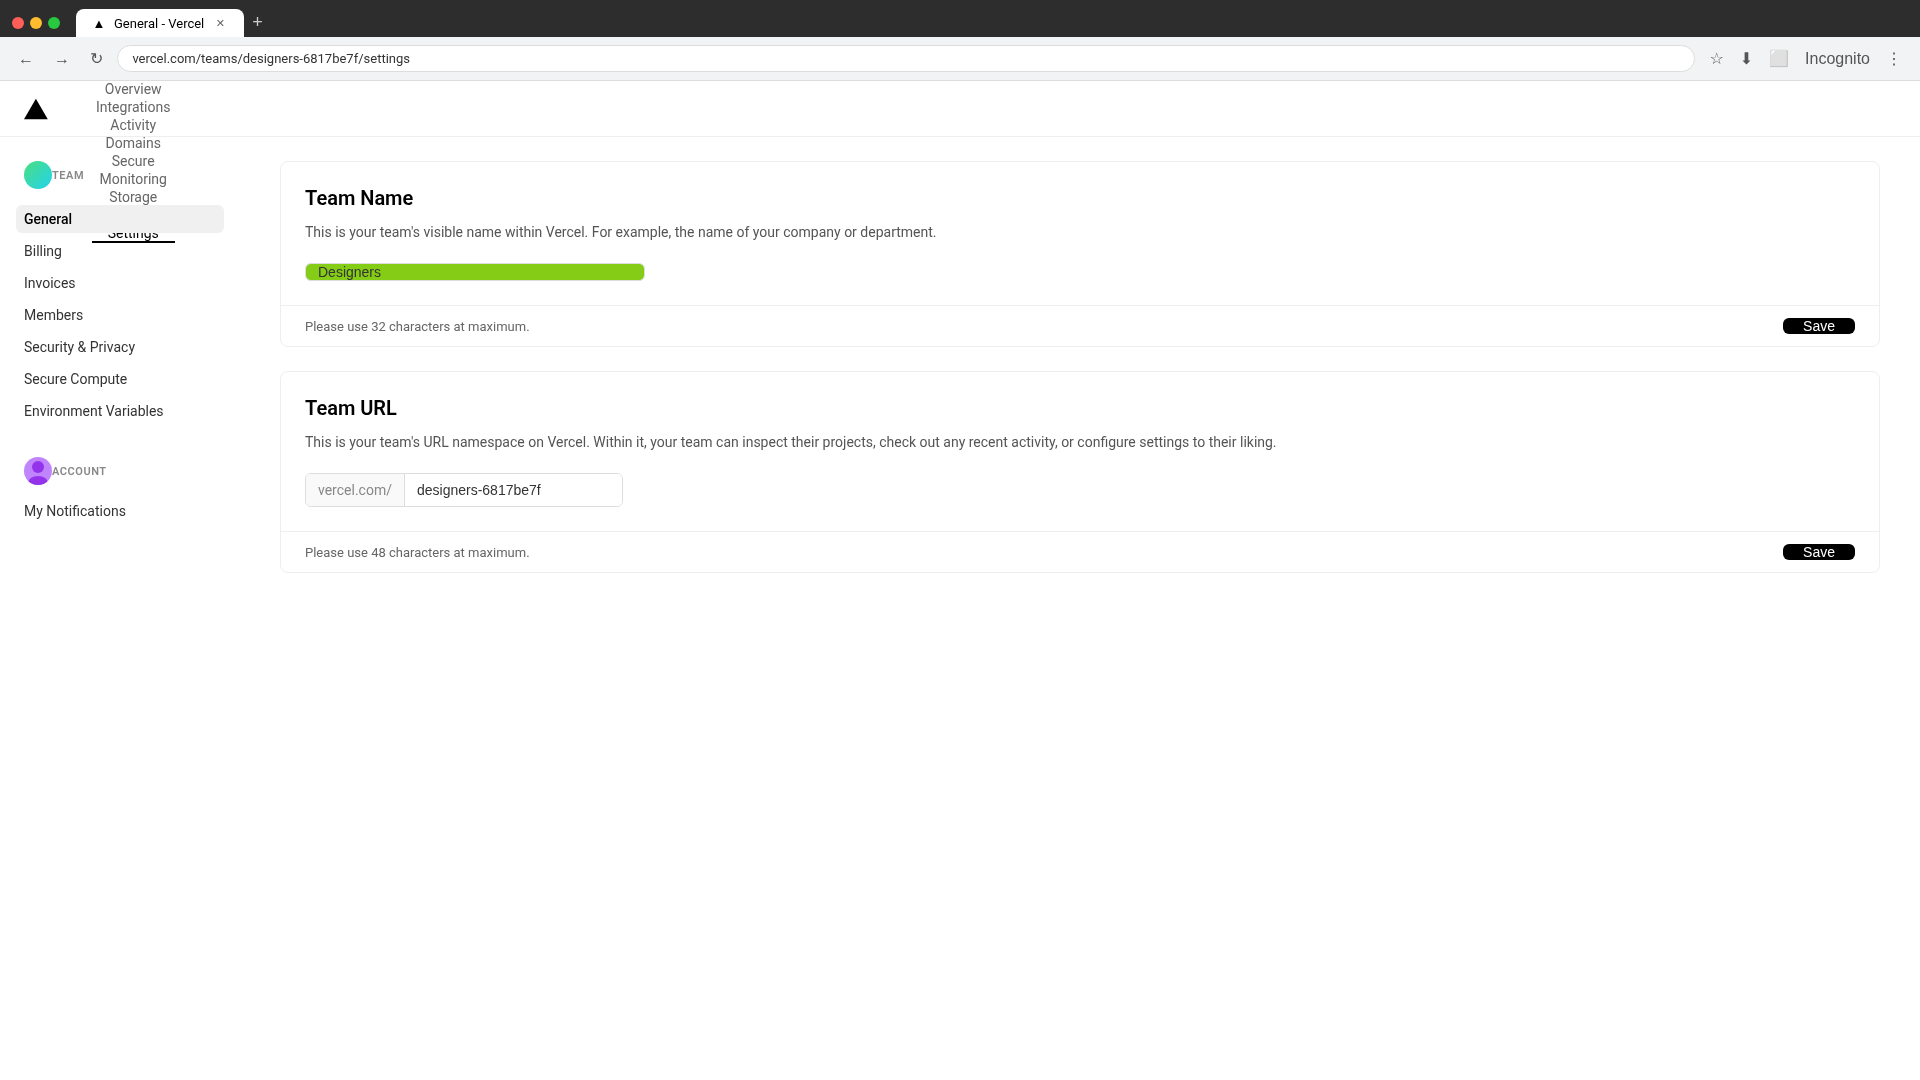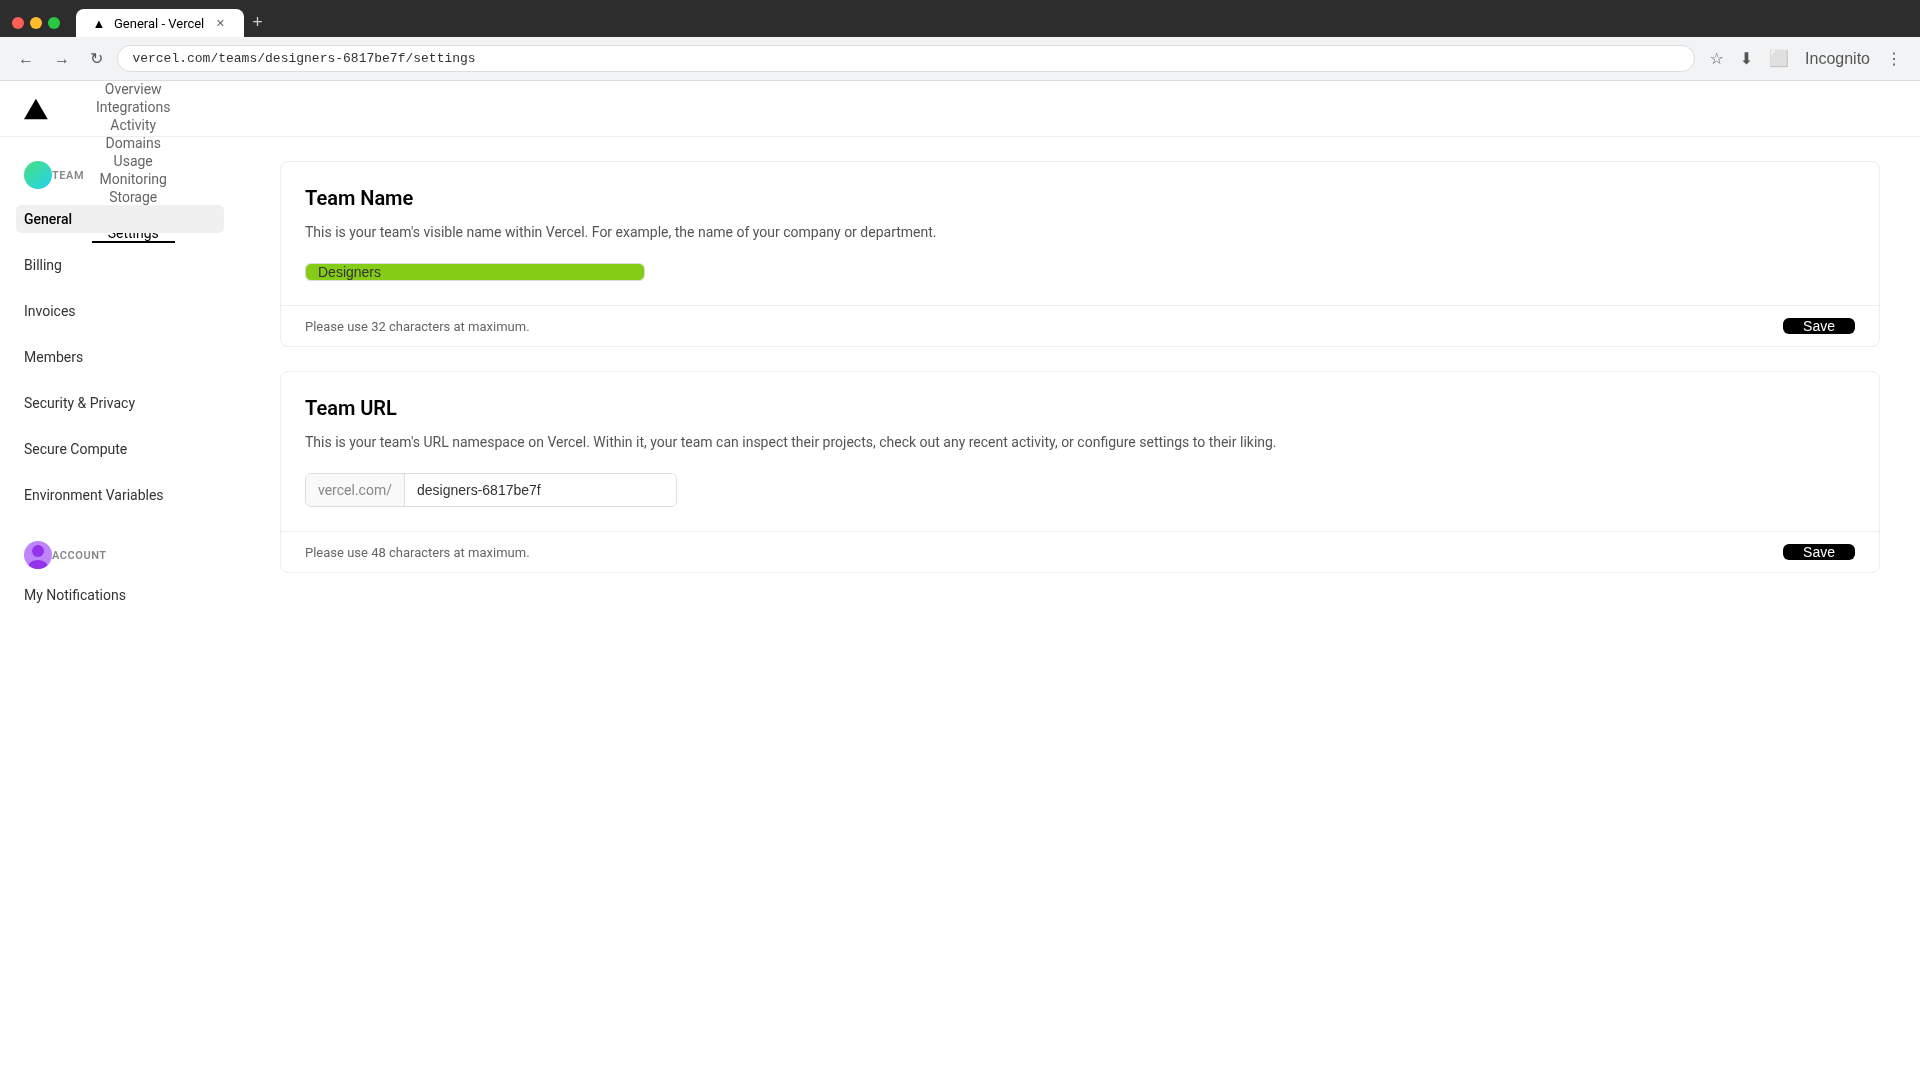--- a/index.html
+++ b/index.html
@@ -13,21 +13,21 @@
     .browser-btn.minimize { background: #febc2e; }
     .browser-btn.maximize { background: #28c840; }
     .tab-bar { display: flex; align-items: flex-end; margin-left: 8px; }
     .tab { background: #3c3c3c; color: #ccc; padding: 6px 16px; border-radius: 8px 8px 0 0; display: flex; align-items: center; gap: 8px; font-size: 13px; min-width: 160px; }
     .tab.active { background: #fff; color: #000; }
     .tab-favicon { width: 14px; height: 14px; display: inline-flex; align-items: center; justify-content: center; }
     .tab-close { width: 16px; height: 16px; display: flex; align-items: center; justify-content: center; border-radius: 50%; cursor: pointer; font-size: 11px; color: #666; margin-left: auto; }
     .new-tab-btn { background: transparent; border: none; color: #ccc; font-size: 18px; padding: 4px 8px; cursor: pointer; }
     .browser-toolbar { background: #f1f3f4; padding: 8px 12px; display: flex; align-items: center; gap: 8px; border-bottom: 1px solid #ddd; }
     .nav-btn { background: none; border: none; cursor: pointer; color: #555; font-size: 16px; padding: 4px 6px; border-radius: 4px; }
-    .address-bar { flex: 1; background: #fff; border: 1px solid #ddd; border-radius: 20px; padding: 5px 14px; font-size: 13px; color: #333; display: flex; gap: 6px; font-family: Liberation Mono, monospace; }
+    .address-bar { flex: 1; background: #fff; border: 1px solid #ddd; border-radius: 20px; padding: 5px 14px; font-size: 13px; color: #333; display: flex; gap: 6px; }
     .address-bar span { color: #333; }
     .toolbar-icons { display: flex; gap: 4px; align-items: center; }
     .toolbar-icon-btn { background: none; border: none; cursor: pointer; color: #555; font-size: 16px; padding: 4px 6px; border-radius: 4px; }
 
     
     .app-nav { border-bottom: 1px solid #eee; display: flex; align-items: center; padding: 0 24px; height: 56px; }
     .app-logo { font-size: 20px; font-weight: bold; margin-right: 32px; display: flex; align-items: center; }
     .app-logo svg { width: 24px; height: 24px; }
     .nav-links { display: flex; gap: 0; align-items: center; height: 100%; flex-direction: column; }
     .nav-link { color: #666; text-decoration: none; padding: 0 16px; height: 100%; display: flex; align-items: center; font-size: 14px; border-bottom: 2px solid transparent; cursor: pointer; }
@@ -35,42 +35,42 @@
 
     
     .page { display: flex; min-height: calc(1080px - 56px - 80px); }
 
     
     .sidebar { width: 240px; padding: 24px 16px; flex-shrink: 0; }
     .sidebar-section { margin-bottom: 24px; }
     .sidebar-team { display: flex; align-items: center; gap: 0; margin-bottom: 16px; padding: 0 8px; }
     .team-avatar { width: 28px; height: 28px; border-radius: 50%; background: linear-gradient(135deg, #4ade80, #22d3ee); flex-shrink: 0; }
     .sidebar-section-label { font-size: 11px; font-weight: 600; color: #888; text-transform: uppercase; letter-spacing: 0.05em; }
-    .sidebar-item { display: block; padding: 6px 8px; color: #333; text-decoration: none; border-radius: 6px; font-size: 14px; cursor: pointer; margin-bottom: 18px; }
+    .sidebar-item { display: block; padding: 6px 8px; color: #333; text-decoration: none; border-radius: 6px; font-size: 14px; cursor: pointer; margin-bottom: 4px; }
     .sidebar-item.active { background: #f0f0f0; color: #000; font-weight: 500; }
 
     .sidebar-account { margin-top: 32px; }
     .sidebar-account-header { display: flex; align-items: center; margin-bottom: 12px; padding: 0 8px; }
     .account-avatar { width: 28px; height: 28px; border-radius: 50%; background: #c084fc; display: flex; align-items: center; justify-content: center; overflow: hidden; }
 
     
     .main-content { flex: 1; padding: 24px 40px; }
 
     
     .section-card { border: 1px solid #eee; border-radius: 8px; margin-bottom: 24px; overflow: hidden; }
     .section-body { padding: 24px; }
     .section-title { font-size: 20px; font-weight: 600; margin-bottom: 12px; }
     .section-desc { color: #555; font-size: 14px; line-height: 1.5; margin-bottom: 20px; }
     .section-footer { padding: 12px 24px; border-top: 1px solid #eee; display: flex; align-items: center; justify-content: space-between; }
     .section-hint { color: #666; font-size: 13px; }
 
     
     .input-field { border: 1px solid #ddd; border-radius: 6px; padding: 0 12px; font-size: 14px; color: #333; background: #84cc16; outline: none; }
     .team-name-input { width: 340px; }
-    .url-input-group { display: flex; align-items: center; border: 1px solid #ddd; border-radius: 6px; overflow: hidden; width: 372px; }
+    .url-input-group { display: flex; align-items: center; border: 1px solid #ddd; border-radius: 6px; overflow: hidden; width: 318px; }
     .url-prefix { padding: 8px 12px; background: #f9f9f9; color: #888; font-size: 14px; border-right: 1px solid #ddd; white-space: nowrap; }
     .url-input { border: none; padding: 8px 12px; font-size: 14px; color: #333; outline: none; flex: 1; }
 
     
     .save-btn { background: #000; color: #fff; border: none; border-radius: 6px; padding: 0 20px; font-size: 14px; font-weight: 500; cursor: pointer; }
   </style>
 </head>
 <body>
 
 <div class="browser-chrome">
@@ -109,21 +109,21 @@
   <div class="app-logo">
     <svg viewBox="0 0 116 100" fill="black" xmlns="http://www.w3.org/2000/svg">
         <path d="M57.5 0L115 100H0L57.5 0z"></path>
       </svg>
   </div>
   <div class="nav-links">
     <a class="nav-link">Overview</a>
     <a class="nav-link">Integrations</a>
     <a class="nav-link">Activity</a>
     <a class="nav-link">Domains</a>
-    <a class="nav-link">Usage</a>
+    <a class="nav-link">Secure</a>
     <a class="nav-link">Monitoring</a>
     <a class="nav-link">Storage</a>
     <a class="nav-link">Support</a>
     <a class="nav-link active">Settings</a>
   </div>
 </nav>
 
 <div class="page">
 
   <aside class="sidebar">

